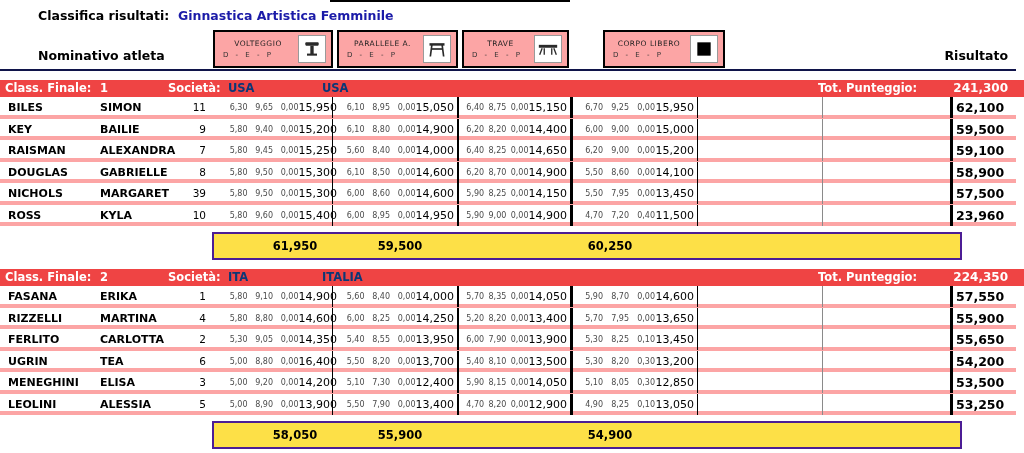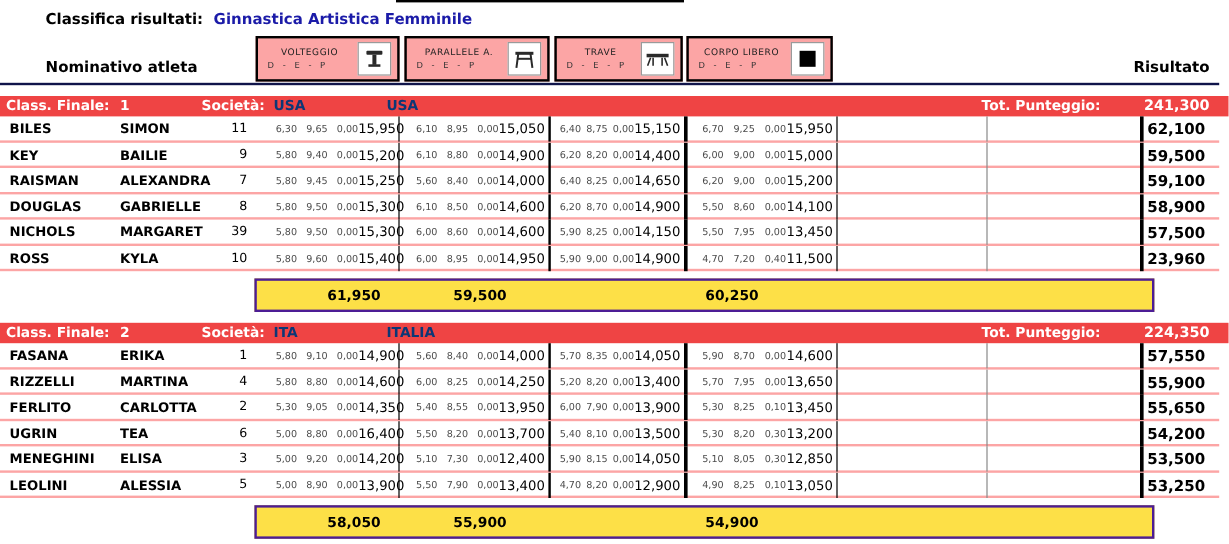--- a/index.html
+++ b/index.html
@@ -14,32 +14,32 @@
   .lbl-risultato{position:absolute;left:908px;top:48px;width:100px;text-align:right;font-size:12.5px;font-weight:bold;}
   .hdr-rule{position:absolute;left:0;top:69px;width:1016px;height:2px;background:#10144a;}
 
   
   .appbox{position:absolute;top:30px;height:38px;border:2px solid #000;box-sizing:border-box;
           display:flex;align-items:center;padding:2px 5px 2px 6px;background:#fca5a5;}
   .appbox .txt{flex:1;display:flex;flex-direction:column;justify-content:center;gap:3px;}
   .appbox .nm{font-size:7.5px;letter-spacing:.5px;text-align:center;color:#222;}
   .appbox .dep{font-size:7px;letter-spacing:2.5px;color:#333;padding-left:2px;}
   .iconbox{width:26px;height:26px;border:1px solid #9a9a9a;display:flex;align-items:center;justify-content:center;background:#fff;flex:none;margin-left:3px;}
-  .b1{left:213px;width:120px;} .b2{left:337px;width:121px;} .b3{left:462px;width:107px;} .b4{left:572px;width:122px;}
+  .b1{left:213px;width:120px;} .b2{left:337px;width:121px;} .b3{left:462px;width:107px;} .b4{left:603px;width:122px;}
 
   
   #sections{position:absolute;left:0;top:80px;width:1024px;}
   .teambar{position:relative;width:1024px;height:17px;background:#ef4444;font-size:11.5px;font-weight:bold;line-height:17px;color:#fff;}
   .teambar span{position:absolute;top:0;white-space:nowrap;}
   .tb-class{left:5px;} .tb-rank{left:100px;} .tb-soc{left:168px;}
   .tb-code{left:228px;color:#0c3776;} .tb-team{left:322px;color:#0c3776;}
   .tb-totlbl{left:818px;} .tb-total{left:920px;width:88px;text-align:right;font-size:12px;}
 
   .rows{width:1016px;}
-  .row{position:relative;width:1016px;height:21.5px;border-bottom:2px solid #fca5a5;box-sizing:border-box;}
+  .row{position:relative;width:1016px;height:21.5px;border-bottom:4px solid #fca5a5;box-sizing:border-box;}
   .row span{position:absolute;top:0;height:21px;line-height:21px;white-space:nowrap;}
   .c-last{left:8px;width:90px;font-size:11px;font-weight:bold;}
   .c-first{left:100px;width:85px;font-size:11px;font-weight:bold;}
   .c-bib{left:178px;width:28px;text-align:right;font-size:10.5px;}
   .g{display:flex;align-items:center;}
   .g1{left:202px;width:118px;margin-left:20px;} .g2{left:339px;width:118px;} .g3{left:462px;width:108px;} .g4{left:577px;width:120px;}
   .g .d{position:static;width:26px;text-align:right;font-size:8px;color:#4a4a4a;line-height:21px;}
   .g.narrow .d{width:24px;}
   .g .t{position:static;flex:1;text-align:right;font-size:11px;color:#000;padding-right:3px;line-height:21px;}
   .sep{position:absolute;top:0;height:21px;width:1px;background:#000;}

